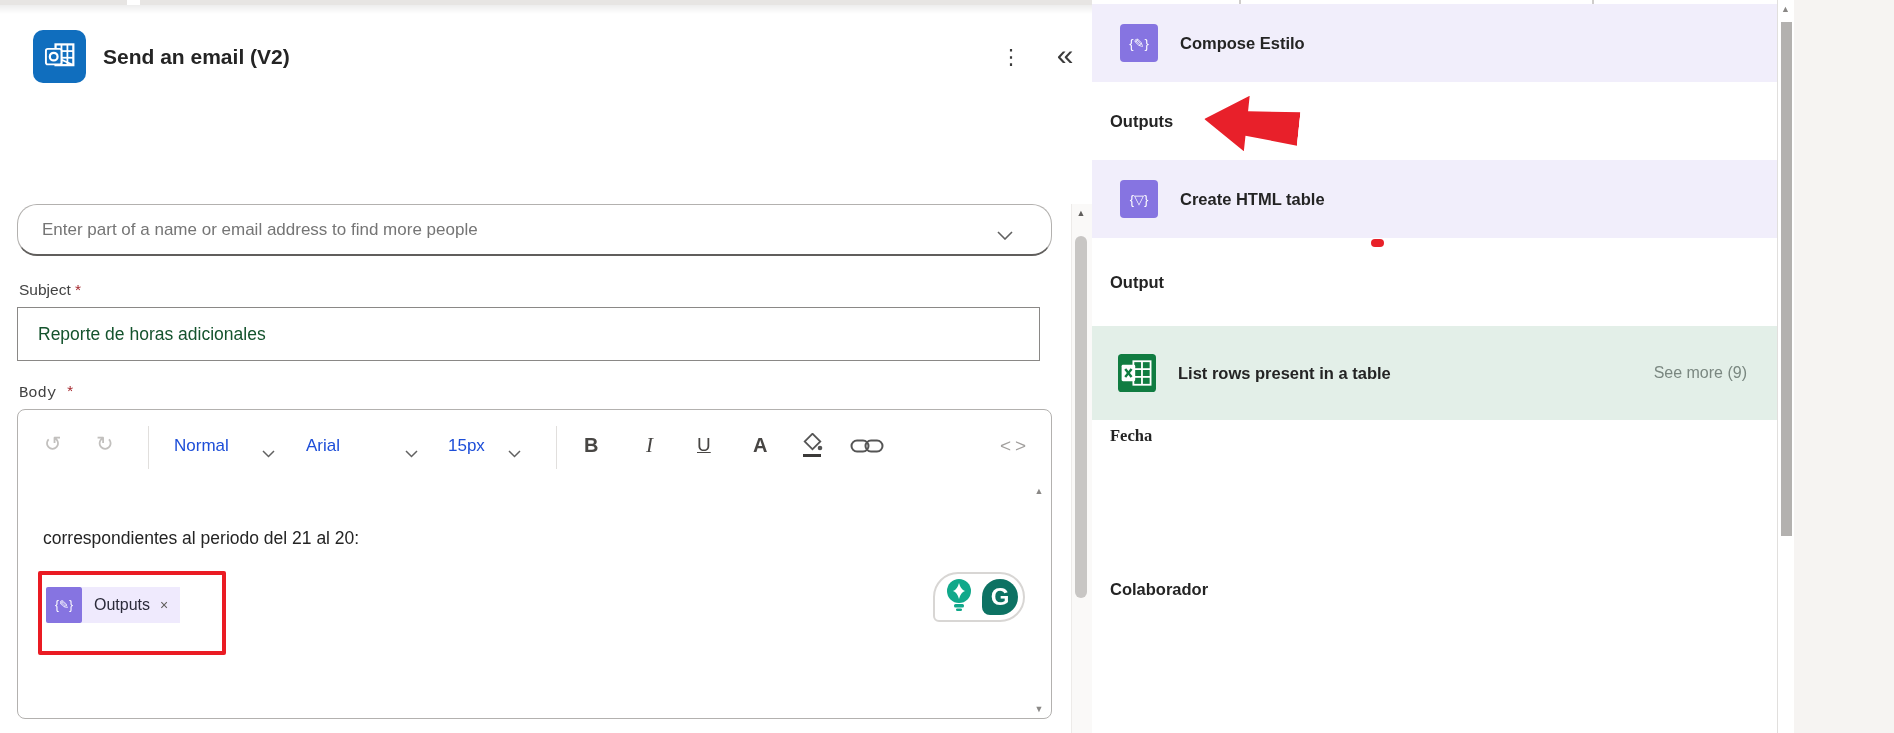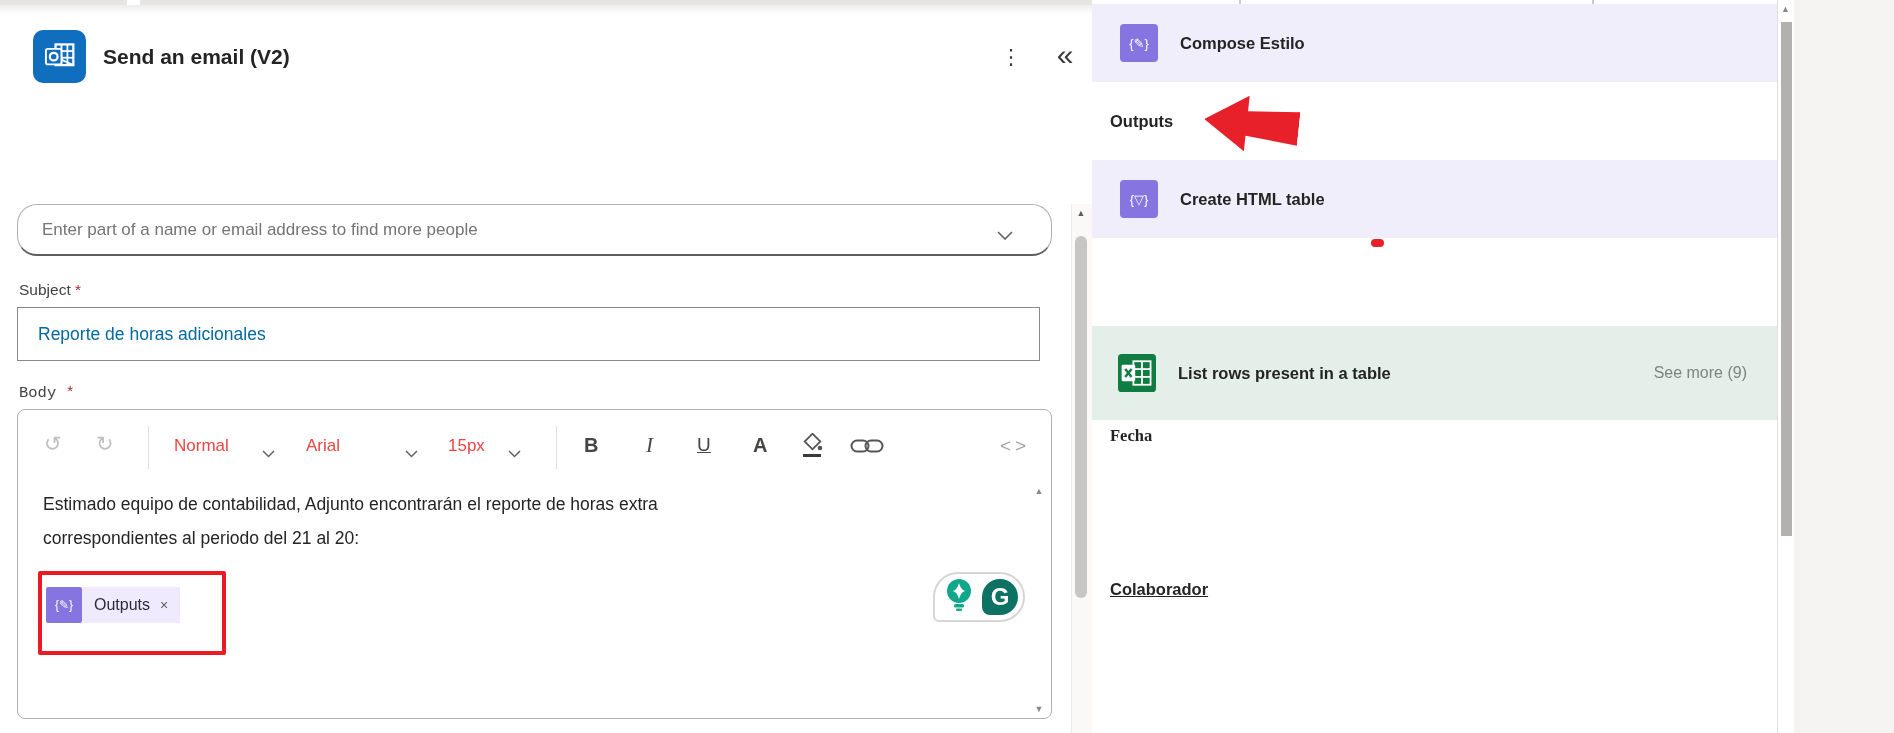--- a/index.html
+++ b/index.html
@@ -29,26 +29,26 @@
   .to-field{left:17px;top:204px;width:1035px;height:52px;border:1px solid #b3b1af;
             border-bottom:2px solid #605e5c;border-radius:20px;box-sizing:border-box;background:#fff;}
   .to-input{position:absolute;left:22px;top:1px;width:940px;height:46px;border:none;outline:none;
             font-family:"Liberation Sans",sans-serif;font-size:17px;color:#242424;background:transparent;}
   .to-input::placeholder{color:#757575;}
   .to-chevron{position:absolute;right:38px;top:21px;}
   .field-label{font-size:15.5px;color:#424242;}
   .req{color:#a4262c;}
   .subject-input{left:17px;top:307px;width:1023px;height:54px;border:1px solid #8a8886;
             box-sizing:border-box;padding:0 20px;font-family:"Liberation Sans",sans-serif;
-            font-size:17.5px;color:#0369a1;background:#fff;outline:none;}
+            font-size:17.5px;color:#14532d;background:#fff;outline:none;}
   
   .editor{left:17px;top:409px;width:1035px;height:310px;border:1px solid #b3b1af;border-radius:8px;
           box-sizing:border-box;background:#fff;}
   .tb-sep{top:426px;width:1px;height:43px;background:#e1dfdd;}
-  .tb-txt{top:436px;font-size:17px;color:#ef4444;cursor:pointer;}
+  .tb-txt{top:436px;font-size:17px;color:#1d4ed8;cursor:pointer;}
   .tb-chev{top:444px;cursor:pointer;}
   .tb-undo{left:44px;top:432px;font-size:21px;color:#c2c0be;cursor:pointer;}
   .tb-redo{left:96px;top:432px;font-size:21px;color:#c2c0be;cursor:pointer;}
   .tb-b{left:584px;top:434px;font-size:20px;font-weight:bold;color:#484644;cursor:pointer;}
   .tb-i{left:646px;top:433px;font-size:21px;font-style:italic;font-family:"Liberation Serif",serif;color:#484644;cursor:pointer;}
   .tb-u{left:697px;top:434px;font-size:19px;text-decoration:underline;color:#484644;cursor:pointer;}
   .tb-a{left:753px;top:434px;font-size:20px;font-weight:bold;color:#484644;cursor:pointer;}
   .tb-hl{left:798px;top:433px;cursor:pointer;}
   .tb-link{left:850px;top:438px;cursor:pointer;}
   .tb-code{left:1000px;top:435px;font-size:19px;letter-spacing:4px;color:#a19f9d;cursor:pointer;}
@@ -172,21 +172,20 @@
     </svg>
   </div>
   <div class="abs tb-link">
     <svg width="34" height="17">
       <rect x="1.5" y="2.5" width="17" height="11" rx="5.5" stroke="#555" stroke-width="2" fill="none"></rect>
       <rect x="15.5" y="2.5" width="17" height="11" rx="5.5" stroke="#555" stroke-width="2" fill="none"></rect>
     </svg>
   </div>
   <div class="abs tb-code">&lt;&gt;</div>
 
-  <div class="abs body-line" style="top:494px;">Estimado equipo de contabilidad, Adjunto encontrarán el reporte de horas extra</div>
   <div class="abs body-line" style="top:528px;">correspondientes al periodo del 21 al 20:</div>
 
   <div class="abs chip-icon">{✎}</div>
   <div class="abs chip-label">
     <span>Outputs</span>
     <span class="chip-x">×</span>
   </div>
   <div class="abs anno-rect"></div>
 
   <div class="abs gram-pill">
@@ -211,41 +210,44 @@
   <div class="abs panel-row row-lavender" style="top:4px;height:78px;">
     <div class="row-icon">{✎}</div>
     <div class="row-label">Compose Estilo</div>
   </div>
   <div class="abs panel-row" style="top:82px;height:78px;">
     <div class="token-label">Outputs</div>
   </div>
   <div class="abs panel-row row-lavender" style="top:160px;height:78px;">
     <div class="row-icon">{▽}</div>
     <div class="row-label">Create HTML table</div>
+  </div>
+  <div class="abs panel-row" style="top:238px;height:88px;">
+    <div class="token-label">Output</div>
   </div>
   <div class="abs panel-row row-green" style="top:326px;height:94px;">
     <div class="row-icon" style="background:transparent;margin-left:26px;">
       <svg width="42" height="42" viewBox="0 0 42 42">
         <rect x="0" y="0" width="42" height="42" rx="4" fill="#107c41"></rect>
         <rect x="17" y="8" width="19" height="26" fill="none" stroke="#fff" stroke-width="2"></rect>
         <line x1="17" y1="16.7" x2="36" y2="16.7" stroke="#fff" stroke-width="2"></line>
         <line x1="17" y1="25.3" x2="36" y2="25.3" stroke="#fff" stroke-width="2"></line>
         <line x1="26.5" y1="8" x2="26.5" y2="34" stroke="#fff" stroke-width="2"></line>
         <rect x="4" y="12" width="15" height="18" rx="1.5" fill="#fff"></rect>
         <line x1="8" y1="16.5" x2="15" y2="25.5" stroke="#107c41" stroke-width="2.6"></line>
         <line x1="15" y1="16.5" x2="8" y2="25.5" stroke="#107c41" stroke-width="2.6"></line>
       </svg>
     </div>
     <div class="row-label">List rows present in a table</div>
     <div class="see-more">See more (9)</div>
   </div>
   <div class="abs panel-row" style="top:400px;height:72px;font-family:Liberation Serif, serif;">
     <div class="token-label">Fecha</div>
   </div>
-  <div class="abs panel-row" style="top:550px;height:78px;text-decoration:underline;">
+  <div class="abs panel-row" style="top:550px;height:78px;">
     <div class="token-label">Colaborador</div>
   </div>
 
   <div class="abs anno-arrow"></div>
   <div class="abs anno-dot"></div>
 
   <div class="abs panel-sb-track"></div>
   <div class="abs panel-sb-up">▲</div>
   <div class="abs panel-sb-thumb"></div>
   <div class="abs page-bg"></div>

